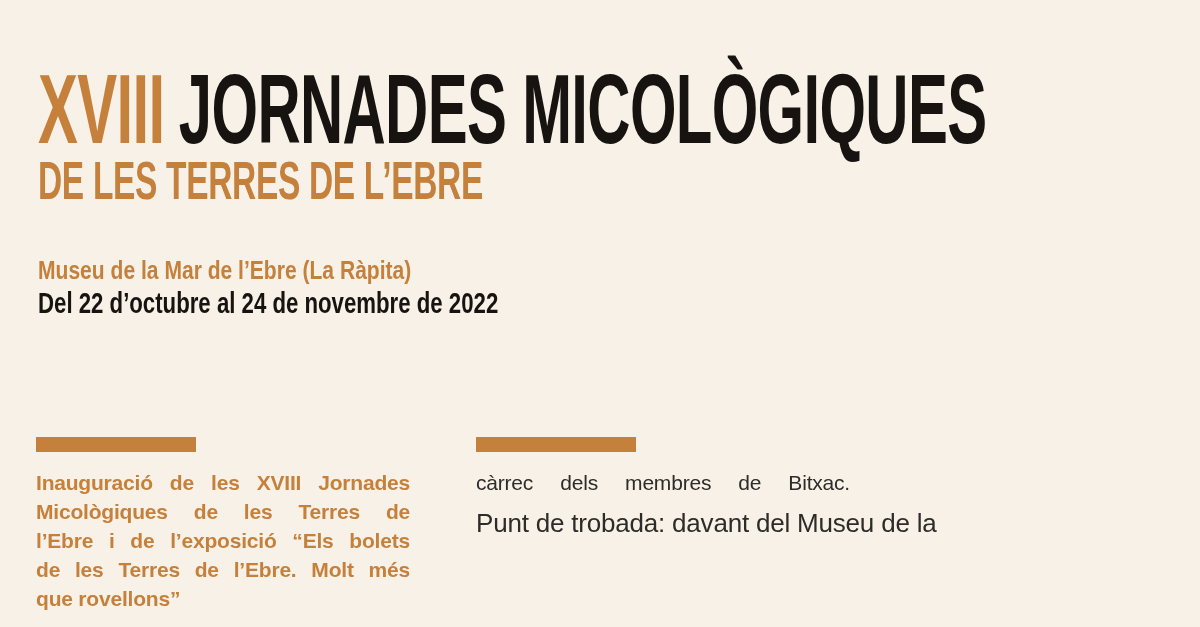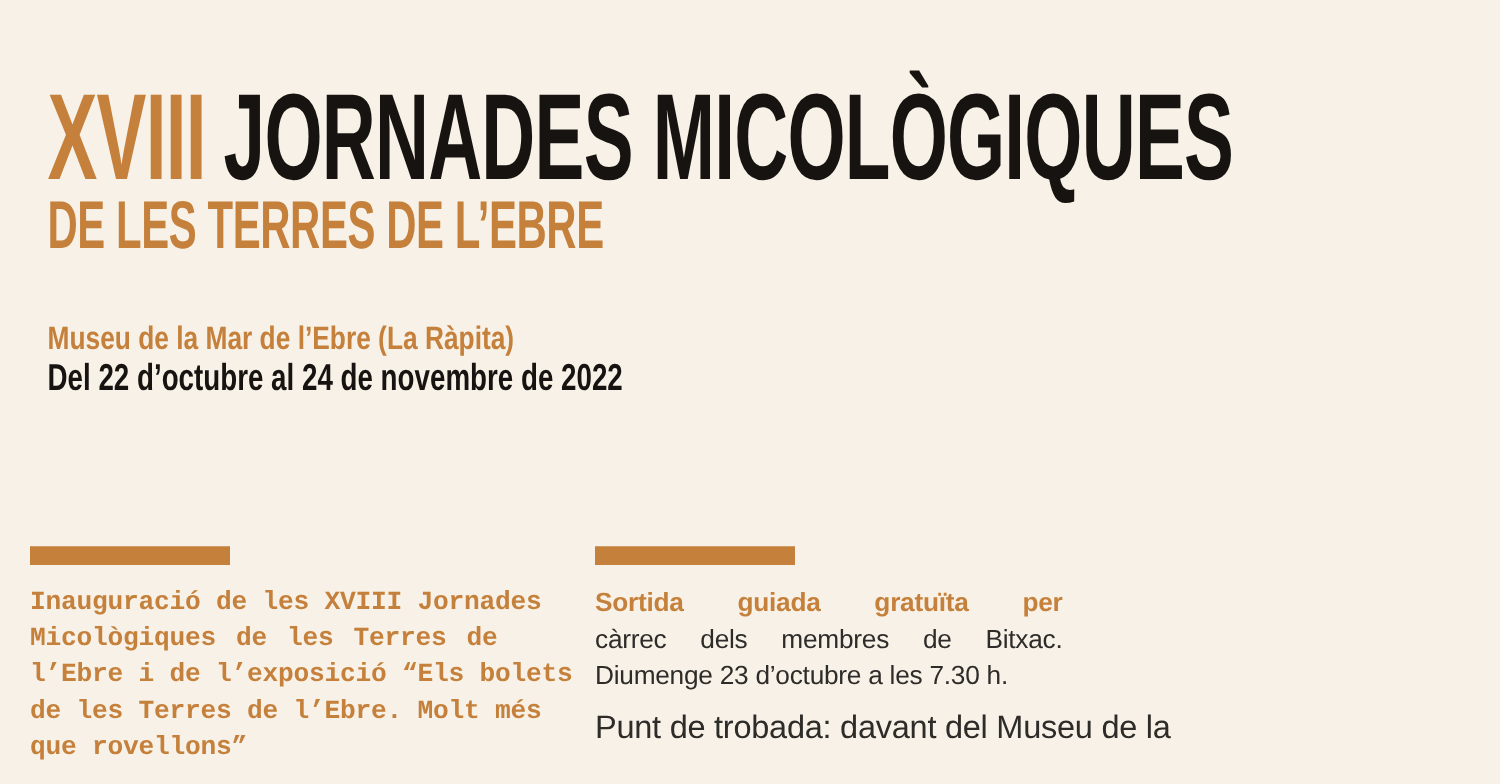--- a/index.html
+++ b/index.html
@@ -42,21 +42,21 @@
   }
   .dates-line{
     position:absolute;left:38px;top:286px;
     font-size:30px;font-weight:bold;line-height:1.1;
     white-space:nowrap;color:var(--title);
     transform:scaleX(0.74);transform-origin:left top;
   }
 
   
   .column{position:absolute;top:437px;width:374px;}
-  .column-left{left:24px;font-family:Liberation Mono, monospace;}
+  .column-left{left:36px;}
   .column-right{left:476px;}
   .section-bar{
     width:160px;height:15px;background:var(--accent);
     margin-bottom:16px;
   }
   .body-text{
     font-size:21px;line-height:29px;letter-spacing:-0.2px;
     margin-top:0;
   }
   .tline{
@@ -96,22 +96,20 @@
         <div class="tline stretch"><span class="seg-accent">Micològiques de les Terres de</span></div>
         <div class="tline stretch"><span class="seg-accent">l’Ebre i de l’exposició “Els bolets</span></div>
         <div class="tline stretch"><span class="seg-accent">de les Terres de l’Ebre. Molt més</span></div>
         <div class="tline"><span class="seg-accent">que rovellons”</span></div>
       </div>
   </div>
 
   <div class="column column-right">
     <div class="section-bar"></div>
     <div class="body-text">
-        <div class="tline stretch"><span class="seg-accent">Sortida guiada gratuïta per</span></div>
         <div class="tline stretch"><span class="seg-dark">càrrec dels membres de Bitxac.</span></div>
-        <div class="tline"><span class="seg-dark">Diumenge 23 d’octubre a les 7.30 h.</span></div>
       </div>
     <div class="meeting-text">
         <div class="tline"><span class="seg-dark">Punt de trobada: davant del Museu de la</span></div>
       </div>
   </div>
 
 </div>
 
 </body></html>

